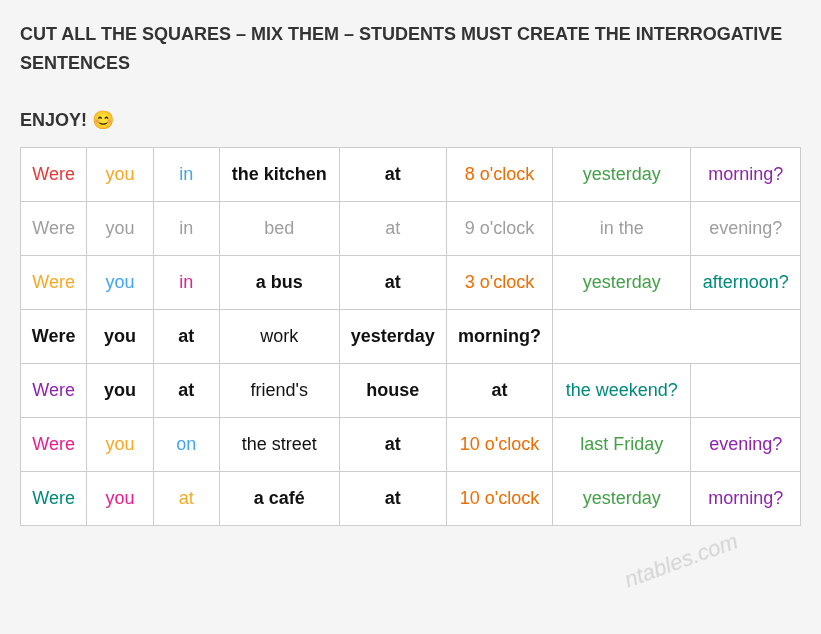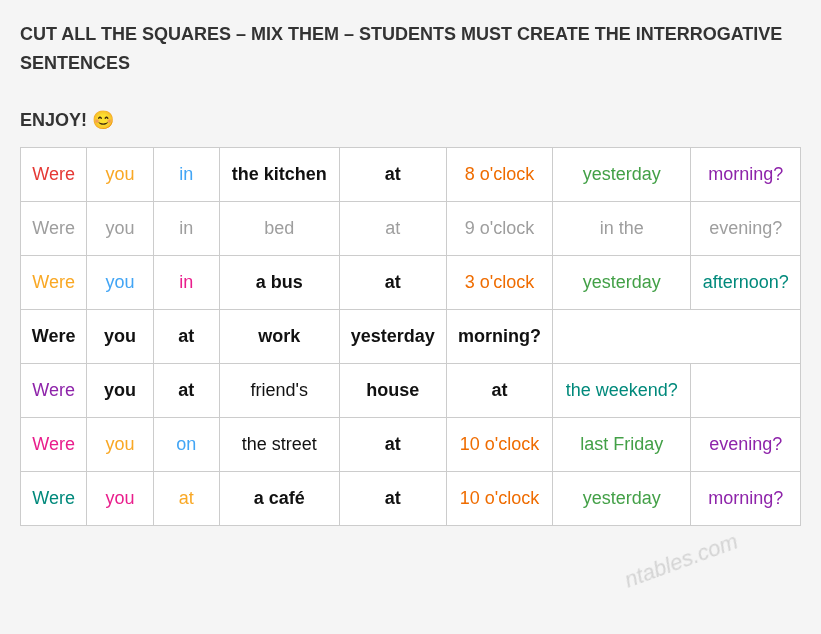--- a/index.html
+++ b/index.html
@@ -86,21 +86,21 @@
         <td style="color: rgb(17, 17, 17); font-weight: bold;">a bus</td>
         <td style="color: rgb(17, 17, 17); font-weight: bold;">at</td>
         <td style="color: rgb(239, 108, 0);">3 o'clock</td>
         <td style="color: rgb(67, 160, 71);">yesterday</td>
         <td style="color: rgb(0, 137, 123);">afternoon?</td>
       </tr>
       <tr>
         <td style="color: rgb(17, 17, 17); font-weight: bold;">Were</td>
         <td style="color: rgb(17, 17, 17); font-weight: bold;">you</td>
         <td style="color: rgb(17, 17, 17); font-weight: bold;">at</td>
-        <td style="color: rgb(17, 17, 17); font-weight: bold;">work</td>
+        <td style="color: rgb(17, 17, 17); font-weight: normal;">work</td>
         <td style="color: rgb(17, 17, 17); font-weight: bold;">yesterday</td>
         <td style="color: rgb(17, 17, 17); font-weight: bold;">morning?</td>
         <td colspan="2"></td>
       </tr>
       <tr>
         <td style="color: rgb(142, 36, 170);">Were</td>
         <td style="color: rgb(17, 17, 17); font-weight: bold;">you</td>
         <td style="color: rgb(17, 17, 17); font-weight: bold;">at</td>
         <td style="color: rgb(17, 17, 17); font-weight: normal;">friend's</td>
         <td style="color: rgb(17, 17, 17); font-weight: bold;">house</td>

